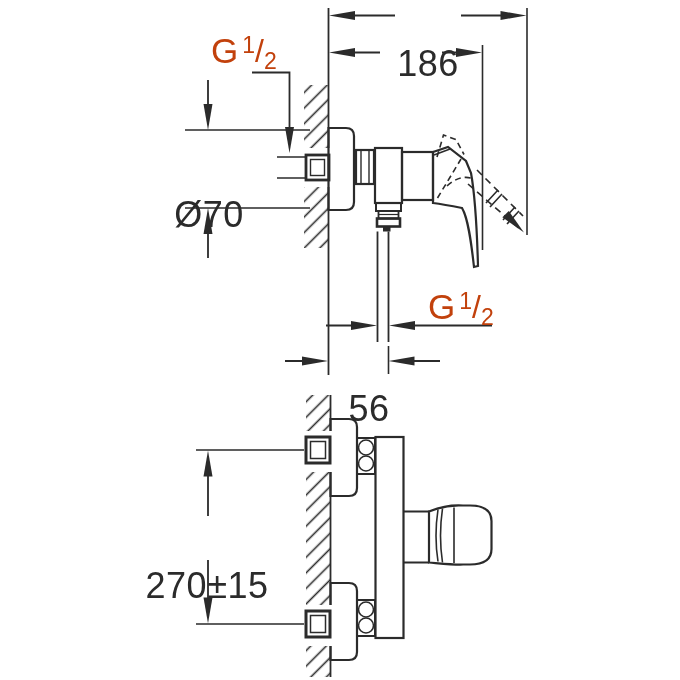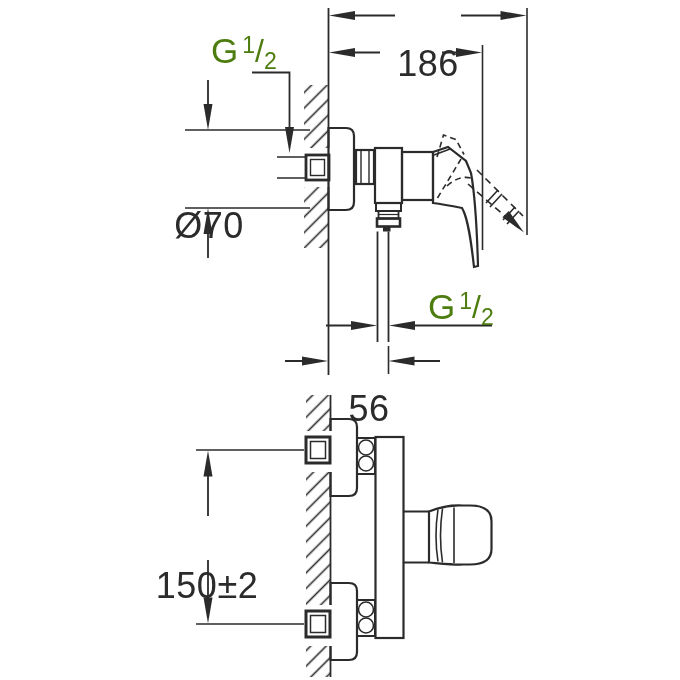--- a/index.html
+++ b/index.html
@@ -1,21 +1,21 @@
 <!DOCTYPE html>
 <html><head>
 <meta charset="utf-8">
 <style>
   html,body{margin:0;padding:0;background:#fff;}
   #stage{position:relative;width:680px;height:680px;background:#ffffff;overflow:hidden;
          font-family:"Liberation Sans", sans-serif;}
   #stage svg{position:absolute;left:0;top:0;}
   .dim-label{position:absolute;transform:translate(-50%,-50%);font-size:36px;color:#2b2b2b;
              white-space:nowrap;line-height:1;letter-spacing:.5px;margin-top:48px;}
-  .thread-label{position:absolute;font-size:35px;color:#4d7c0f;white-space:nowrap;line-height:1;}
+  .thread-label{position:absolute;font-size:35px;color:#c2410c;white-space:nowrap;line-height:1;}
   .frac-num{font-size:23px;vertical-align:10px;margin-left:4px;}
   .frac-slash{font-size:32px;vertical-align:1px;}
   .frac-den{font-size:23px;vertical-align:-6px;}
   .stroke{fill:none;stroke:#2b2b2b;}
 </style>
 </head>
 <body>
 
 <div id="stage">
 
@@ -156,21 +156,21 @@
     <polygon fill="#2b2b2b" points="208,450.5 203.5,476.5 212.5,476.5"></polygon>
     <polygon fill="#2b2b2b" points="208,623.5 203.5,597.5 212.5,597.5"></polygon>
   </g>
 </svg>
 
 <div class="dim-label" style="left:428px;top:16px;">186</div>
 
 
 <div class="thread-label" style="left:211px;top:33px;"><span>G</span><sup class="frac-num">1</sup><span class="frac-slash">/</span><sub class="frac-den">2</sub></div>
 
-<div class="dim-label" style="left:209px;top:178px;">Ø70</div>
+<div class="dim-label" style="left:209px;top:167px;">Ø70</div>
 
 <div class="thread-label" style="left:428px;top:289px;"><span>G</span><sup class="frac-num">1</sup><span class="frac-slash">/</span><sub class="frac-den">2</sub></div>
 
 <div class="dim-label" style="left:369px;top:361px;">56</div>
 
-<div class="dim-label" style="left:207px;top:538px;">150±2</div>
+<div class="dim-label" style="left:207px;top:538px;">270±15</div>
 
 </div>
 
 </body></html>

